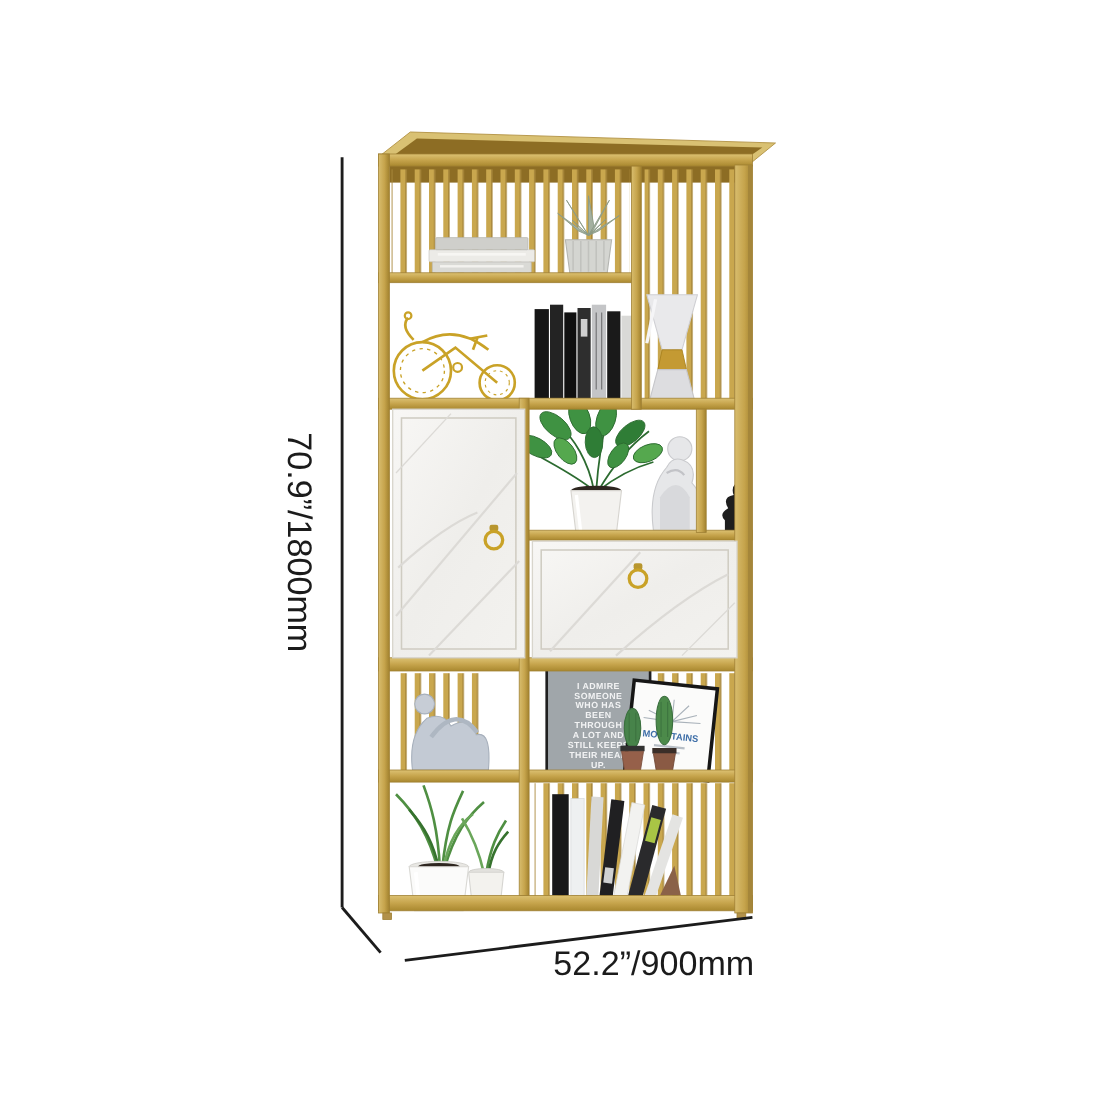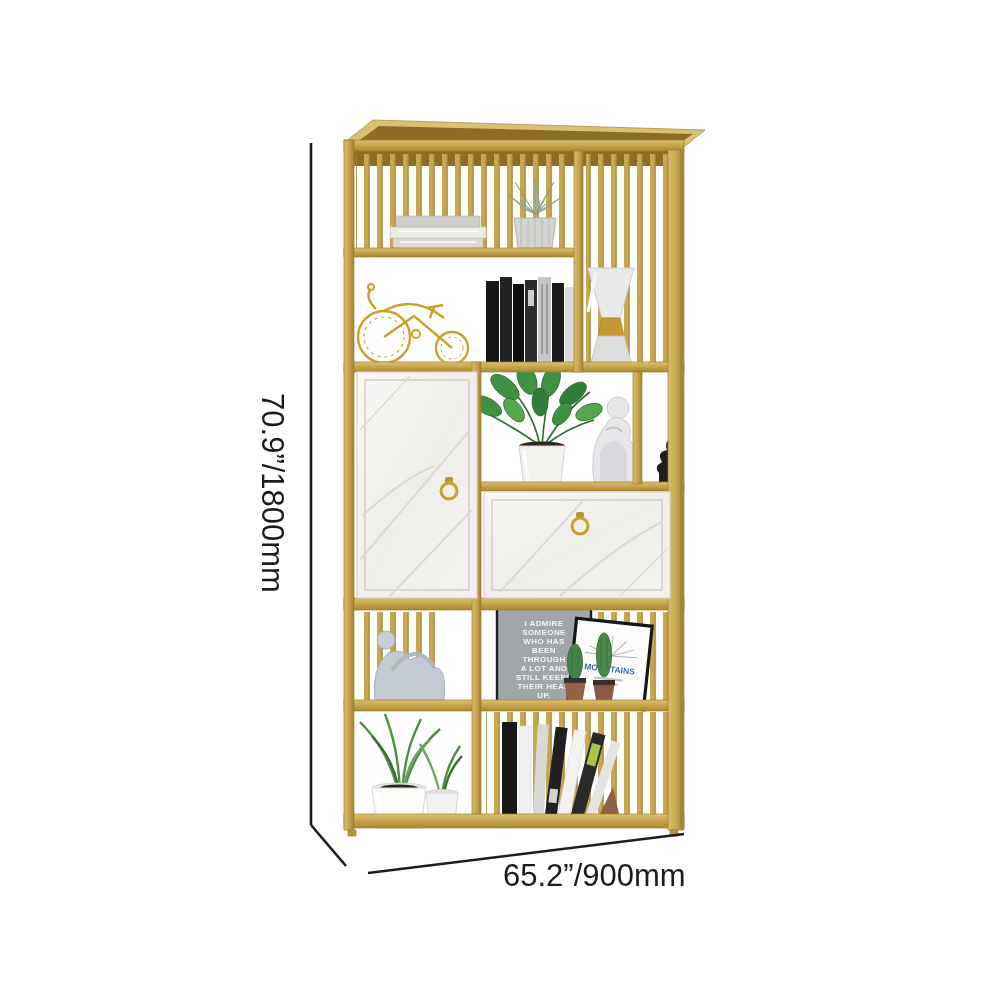--- a/index.html
+++ b/index.html
@@ -258,15 +258,15 @@
   </g>
 
   <g stroke="#1c1c1c" stroke-width="2.6" fill="none">
     <line x1="311" y1="143" x2="311" y2="825"></line>
     <line x1="311" y1="825" x2="346" y2="866"></line>
     <line x1="368" y1="873" x2="684" y2="834"></line>
   </g>
 </svg>
 
 <div id="height-label" class="dim-label">70.9”/1800mm</div>
-<div id="width-label" class="dim-label">65.2”/900mm</div>
+<div id="width-label" class="dim-label">52.2”/900mm</div>
 
 </div>
 
 </body></html>

